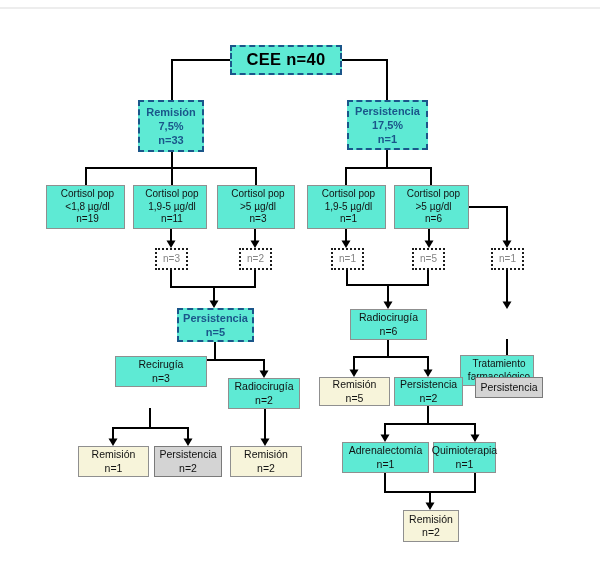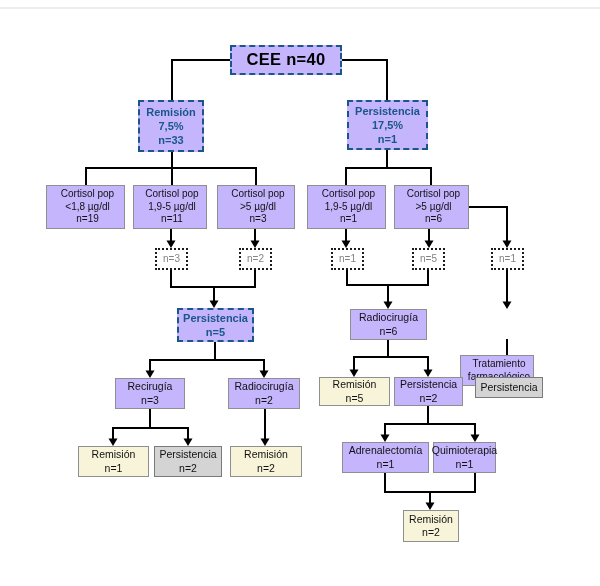--- a/index.html
+++ b/index.html
@@ -6,21 +6,21 @@
   .stage{
     position:relative;width:600px;height:586px;background:#ffffff;
     font-family:"Liberation Sans",sans-serif;overflow:hidden;
   }
   .page-topline{position:absolute;top:7px;left:0;width:600px;height:0;
     border-top:2px solid #ededed;}
   svg.wires{position:absolute;top:0;left:0;}
   .node{
     position:absolute;box-sizing:border-box;
     display:flex;flex-direction:column;justify-content:center;align-items:center;
-    background:#c4b5fd;border:1px solid #8f8f8f;color:#111;
+    background:#5eead4;border:1px solid #8f8f8f;color:#111;
     font-size:10.5px;line-height:1.28;text-align:center;
   }
   .node span{display:block;white-space:nowrap;}
   .blue{
     border:2px dashed var(--blue);color:var(--blue);
     font-weight:bold;font-size:11px;
   }
   .cee{font-size:16.5px;font-weight:bold;color:#000;letter-spacing:.3px;}
   .leftal{align-items:center;text-align:left;padding-left:4px;font-size:10px;}
   .dash-sm{
@@ -144,21 +144,21 @@
   </div>
   <div class="node" style="left:350px;top:309px;width:77px;height:31px;">
     <span>Radiocirugía</span>
     <span>n=6</span>
   </div>
   <div class="node leftal" style="left:460px;top:309px;width:74px;height:31px;margin-top:46px;">
     <span>Tratamiento</span>
     <span>farmacológico</span>
   </div>
 
-  <div class="node" style="left:115px;top:378px;width:70px;height:31px;">
+  <div class="node" style="left:115px;top:356px;width:92px;height:31px;">
     <span>Recirugía</span>
     <span>n=3</span>
   </div>
   <div class="node" style="left:228px;top:378px;width:72px;height:31px;">
     <span>Radiocirugía</span>
     <span>n=2</span>
   </div>
   <div class="node cream" style="left:319px;top:377px;width:71px;height:29px;">
     <span>Remisión</span>
     <span>n=5</span>

